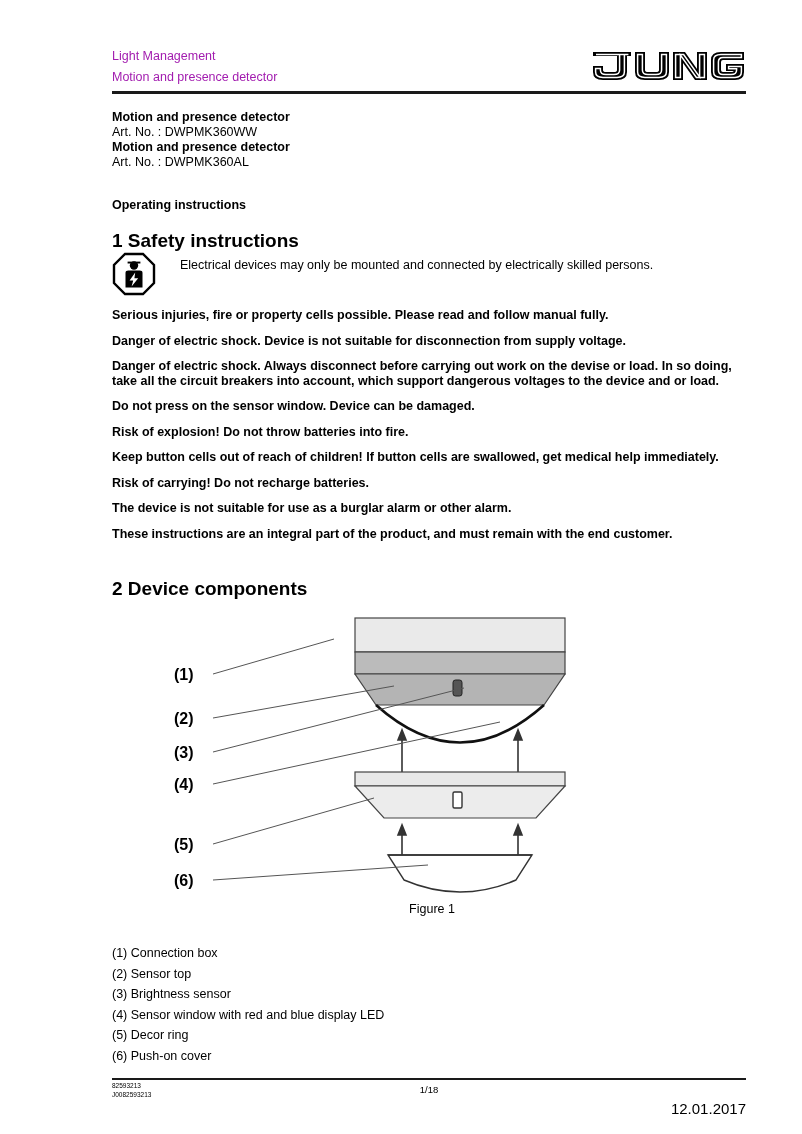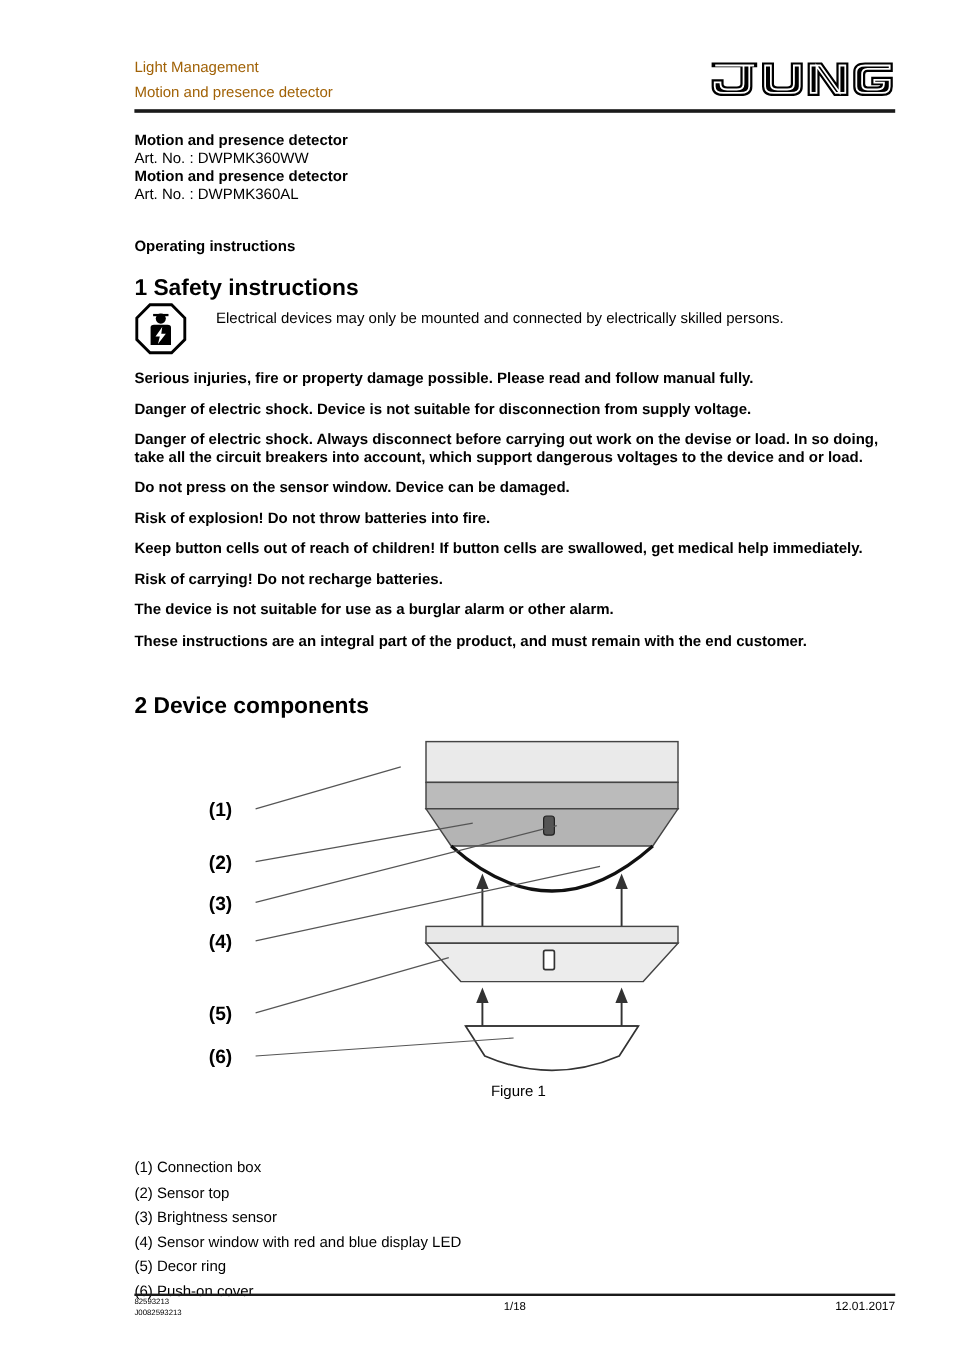--- a/index.html
+++ b/index.html
@@ -25,21 +25,21 @@
   
   .header {
     position: absolute;
     left: 112px;
     top: 46px;
     width: 634px;
   }
   .header-text {
     font-size: 12.5px;
     line-height: 21px;
-    color: #a16207;
+    color: #a21caf;
   }
   .header-rule {
     position: absolute;
     left: 112px;
     top: 91px;
     width: 634px;
     height: 3px;
     background: #1a1a1a;
   }
 
@@ -143,21 +143,20 @@
     text-align: center;
     font-size: 12.5px;
   }
 
   
   .components {
     position: absolute;
     left: 112px;
     top: 943px;
     width: 500px;
-    margin-top: 20px;
   }
   .components .item {
     font-size: 12.5px;
     line-height: 20.5px;
   }
 
   
   .footer-rule {
     position: absolute;
     left: 112px;
@@ -182,22 +181,22 @@
   }
   .footer-center {
     position: absolute;
     left: 0; top: 2px;
     width: 634px;
     text-align: center;
     font-size: 9.5px;
   }
   .footer-right {
     position: absolute;
-    right: 0; top: 2px;
-    font-size: 10px;
+    right: 0; top: 18px;
+    font-size: 15px;
   }
 </style>
 </head>
 <body>
 
 <div class="page">
 
   <div class="header">
     <div class="header-text">Light Management</div>
     <div class="header-text">Motion and presence detector</div>
@@ -238,21 +237,21 @@
       <circle cx="22" cy="13.5" r="4.2" fill="#000000"></circle>
       <rect x="15.6" y="9.6" width="12.8" height="1.9" fill="#000000"></rect>
       <path d="M13.5 21 Q13.5 18.6 16.4 18.6 H27.6 Q30.5 18.6 30.5 21 V35.6 H13.5 Z" fill="#000000"></path>
       <polygon points="23.2,20.6 17.6,28.4 21.2,28.4 19.6,34.6 26.2,26.2 22.4,26.2" fill="#ffffff"></polygon>
     </svg>
   </div>
 
   <div class="icon-caption">Electrical devices may only be mounted and connected by electrically skilled persons.</div>
 
   <div class="warnings">
-    <div class="warn">Serious injuries, fire or property damage possible. Please read and follow manual fully.</div>
+    <div class="warn">Serious injuries, fire or property cells possible. Please read and follow manual fully.</div>
     <div class="warn">Danger of electric shock. Device is not suitable for disconnection from supply voltage.</div>
     <div class="warn">Danger of electric shock. Always disconnect before carrying out work on the devise or load. In so doing, take all the circuit breakers into account, which support dangerous voltages to the device and or load.</div>
     <div class="warn">Do not press on the sensor window. Device can be damaged.</div>
     <div class="warn">Risk of explosion! Do not throw batteries into fire.</div>
     <div class="warn">Keep button cells out of reach of children! If button cells are swallowed, get medical help immediately.</div>
     <div class="warn">Risk of carrying! Do not recharge batteries.</div>
     <div class="warn">The device is not suitable for use as a burglar alarm or other alarm.</div>
     <div class="warn">These instructions are an integral part of the product, and must remain with the end customer.</div>
   </div>
 

